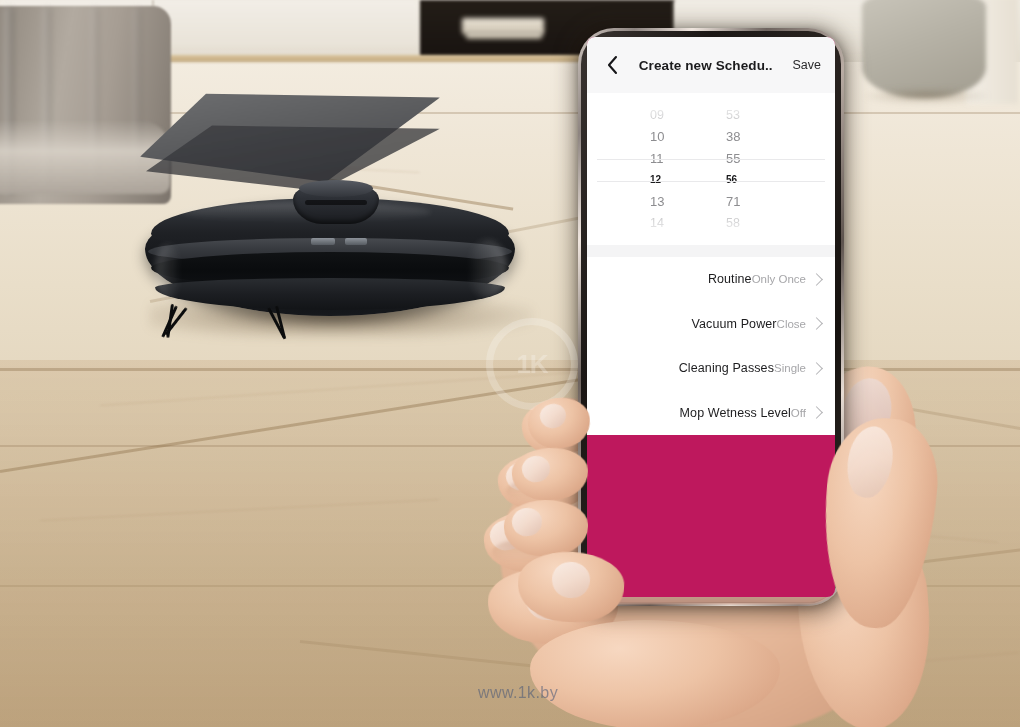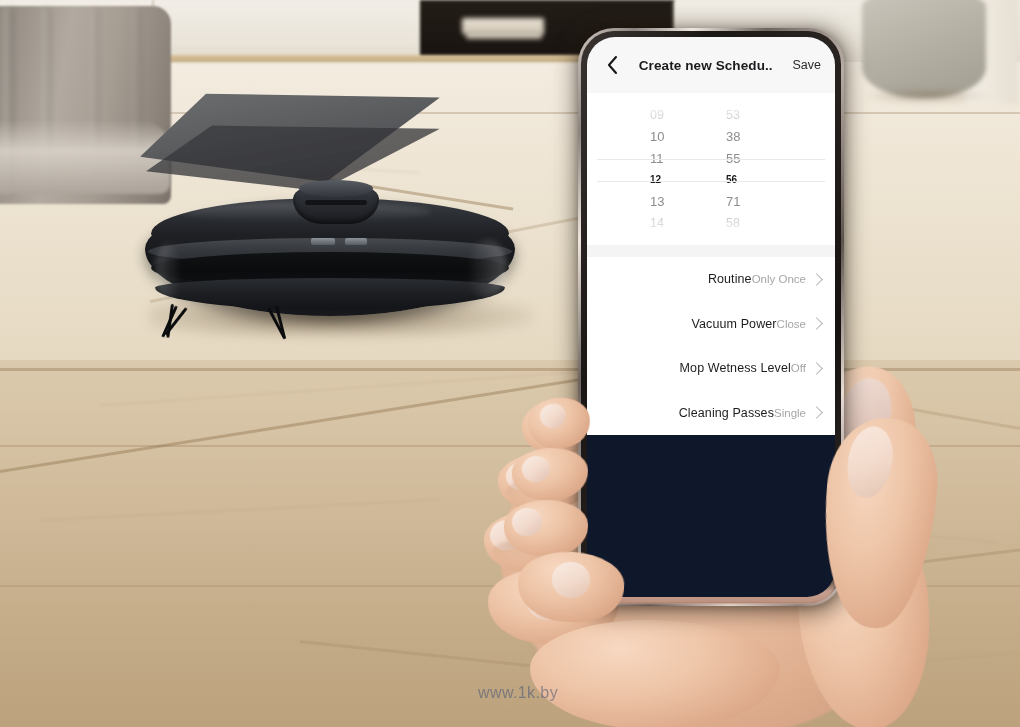--- a/index.html
+++ b/index.html
@@ -275,22 +275,22 @@
     background:linear-gradient(110deg,#3a3431 0%,#1b1715 28%,#2a2421 55%,#16120f 78%,#35302c 100%);
   }
   .phone-rose{
     position:absolute;left:6px;top:548px;width:254px;height:28px;
     border-radius:0 0 30px 30px;
     background:linear-gradient(180deg,rgba(214,170,150,.0),rgba(226,183,163,.85) 55%,rgba(196,150,131,.95) 100%);
     filter:blur(.8px);
   }
   .screen{
     position:absolute;left:9px;top:9px;width:248px;height:560px;
-    border-radius:28px;
-    background:#0f172a;
+    border-radius:8px;
+    background:#be185d;
     overflow:hidden;
   }
 
   
   .app-header{
     position:relative;height:56px;
     background:#f7f7f8;
     display:flex;align-items:center;
     padding:0 14px;
     box-sizing:border-box;
@@ -552,31 +552,31 @@
             <span class="chev"></span>
           </div>
 
           <div class="srow">
             <span class="slabel">Vacuum Power</span>
             <span class="svalue">Close</span>
             <span class="chev"></span>
           </div>
 
           <div class="srow">
+            <span class="slabel">Cleaning Passes</span>
+            <span class="svalue">Single</span>
+            <span class="chev"></span>
+          </div>
+
+          <div class="srow">
             <span class="slabel">Mop Wetness Level</span>
             <span class="svalue">Off</span>
             <span class="chev"></span>
           </div>
 
-          <div class="srow">
-            <span class="slabel">Cleaning Passes</span>
-            <span class="svalue">Single</span>
-            <span class="chev"></span>
-          </div>
-
 
         </div>
       </div>
     </div>
 
     <div class="finger" style="position:absolute;left:528px;top:398px;width:62px;height:50px;transform:rotate(-6deg);z-index:5;"></div>
     <div class="nail" style="position:absolute;left:540px;top:404px;width:26px;height:24px;transform:rotate(-14deg);z-index:6;"></div>
 
     <div class="finger" style="position:absolute;left:512px;top:448px;width:76px;height:52px;transform:rotate(-3deg);z-index:5;"></div>
     <div class="nail" style="position:absolute;left:522px;top:456px;width:28px;height:26px;transform:rotate(-10deg);z-index:6;"></div>
@@ -585,15 +585,19 @@
     <div class="nail" style="position:absolute;left:512px;top:508px;width:30px;height:28px;transform:rotate(-8deg);z-index:6;"></div>
 
     <div class="finger" style="position:absolute;left:518px;top:552px;width:106px;height:70px;transform:rotate(3deg);z-index:5;"></div>
     <div class="nail" style="position:absolute;left:552px;top:562px;width:38px;height:36px;transform:rotate(5deg);z-index:6;"></div>
 
     <div class="finger" style="position:absolute;left:824px;top:418px;width:110px;height:210px;border-radius:50% 44% 44% 50% / 34% 32% 68% 66%;transform:rotate(5deg);z-index:5;"></div>
     <div class="nail" style="position:absolute;left:848px;top:426px;width:44px;height:72px;transform:rotate(10deg);z-index:6;opacity:.85;"></div>
 
   </div>
 
+  <div class="wm-logo">
+    <div class="wm-ring"></div>
+    <div class="wm-text">1K</div>
+  </div>
   <div class="wm-bottom">www.1k.by</div>
 
 </div>
 
 </body></html>

